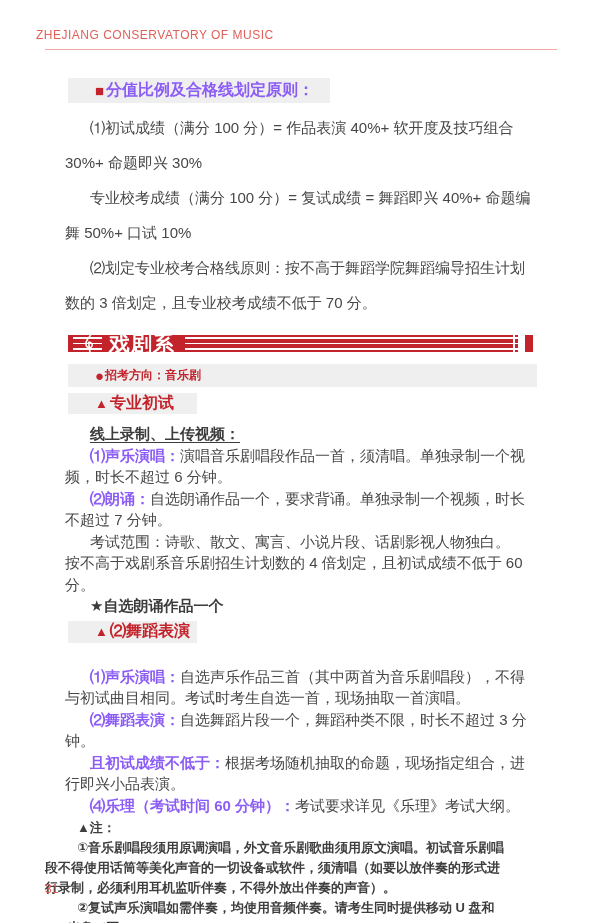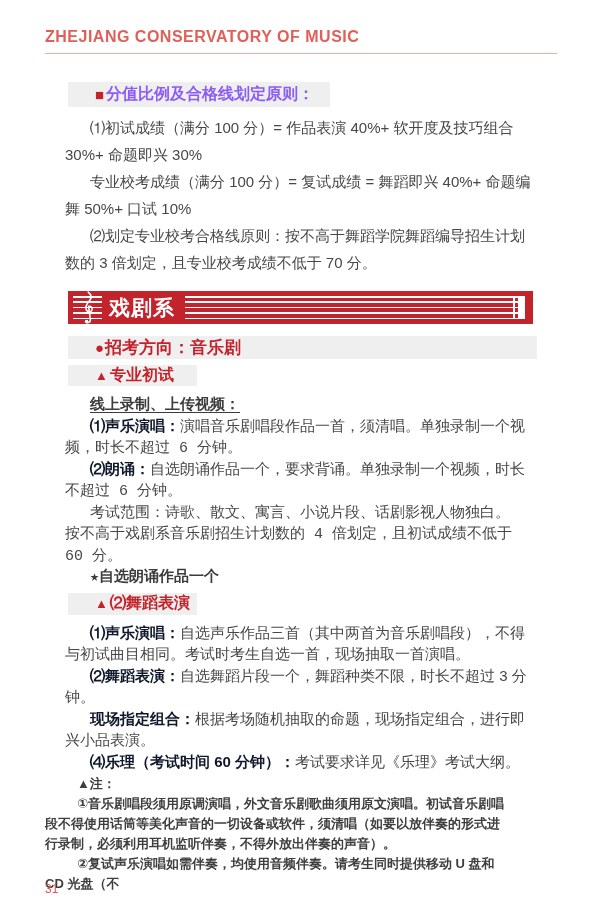--- a/index.html
+++ b/index.html
@@ -5,60 +5,60 @@
   * { margin:0; padding:0; box-sizing:border-box; }
   html,body { background:#ffffff; }
   body {
     width:600px; height:923px;
     font-family:"Liberation Sans","DejaVu Sans",sans-serif;
   }
   .page { position:relative; width:600px; height:923px; overflow:hidden; background:#fff; }
 
   
   .brand {
-    margin:28px 0 0 45px;
-    font-size:16px; font-weight:bold; letter-spacing:0.5px;
+    margin:28px 0 0 36px;
+    font-size:12px; font-weight:normal; letter-spacing:0.5px;
     color:#e06059;
   }
   .rule { margin:7px 0 0 45px; width:512px; height:1px; background:#f0aba5; }
 
   
   .h-box {
     background:#efefef; margin-left:68px; padding-left:27px;
     display:flex; align-items:center; white-space:nowrap;
   }
   .h-score { margin-top:28px; width:262px; height:25px; }
   .h-score .t { color:#8b5cf6; font-weight:bold; font-size:16px; }
   .sq { color:#c3232b; font-size:15px; margin-right:2px; line-height:1; }
 
   .h-direction { margin-top:12px; width:469px; height:23px; }
-  .h-direction .t { color:#c3232b; font-weight:bold; font-size:17px; }
+  .h-direction .t { color:#c3232b; font-weight:bold; font-size:12px; }
   .dot { color:#c3232b; font-size:15px; margin-right:1px; line-height:1; }
 
   .h-sub { width:129px; height:21px; }
   .h-sub.first { margin-top:6px; }
   .h-sub.retest { margin-top:4px; height:22px; }
   .h-sub .t { color:#c3232b; font-weight:bold; font-size:16px; }
   .tri { color:#c3232b; font-size:13px; margin-right:2px; line-height:1; }
 
   
   .blk { margin-left:65px; width:473px; color:#474747; font-size:15px; }
   .blk-score { margin-top:7px; }
-  .blk-score p { line-height:27px; }
+  .blk-score p { line-height:35px; }
   .blk-exam p { line-height:21.5px; }
-  .blk-exam.one { margin-top:9px;font-family:Liberation Mono, monospace; }
-  .blk-exam.two { margin-top:7px; }
+  .blk-exam.one { margin-top:9px; }
+  .blk-exam.two { margin-top:23px; }
   .blk p.ind { text-indent:25px; }
-  .blk .lbl { font-weight:bold; color:#0f172a; }
+  .blk .lbl { font-weight:bold; color:#8b5cf6; }
   .blk p.b { font-weight:bold; color:#3c3c3c; }
   .blk p.u { text-decoration:underline; text-underline-offset:3px; }
 
   
   .banner {
-    margin:15px 0 0 68px; width:465px; height:33px;
+    margin:15px 0 0 68px; width:465px; height:17px;
     background:#c3232b; display:flex; align-items:center;
     padding:0 8px 0 5px;
   }
   .clef {
     position:relative; width:29px; height:23px;
     background:repeating-linear-gradient(to bottom,#fff 0,#fff 1.5px,transparent 1.5px,transparent 5.4px);
   }
   .clef svg { position:absolute; left:7px; top:-5px; }
   .btitle {
     color:#ffffff; font-weight:bold; font-size:21px;
@@ -122,35 +122,35 @@
   </div>
 
   <div class="h-box h-sub first">
     <span class="tri">▲</span>
     <span class="t">专业初试</span>
   </div>
 
   <div class="blk blk-exam one">
     <p class="ind b u">线上录制、上传视频：</p>
     <p class="ind"><span class="lbl">⑴声乐演唱：</span><span>演唱音乐剧唱段作品一首，须清唱。单独录制一个视频，时长不超过 6 分钟。</span></p>
-    <p class="ind"><span class="lbl">⑵朗诵：</span><span>自选朗诵作品一个，要求背诵。单独录制一个视频，时长不超过 6 分钟。</span></p>
+    <p class="ind"><span class="lbl">⑵朗诵：</span><span>自选朗诵作品一个，要求背诵。单独录制一个视频，时长不超过 7 分钟。</span></p>
     <p class="ind"><span>考试范围：诗歌、散文、寓言、小说片段、话剧影视人物独白。</span></p>
     <p>按不高于戏剧系音乐剧招生计划数的 4 倍划定，且初试成绩不低于 60 分。</p>
     <p class="ind b">★自选朗诵作品一个</p>
   </div>
 
   <div class="h-box h-sub retest">
     <span class="tri">▲</span>
     <span class="t">⑵舞蹈表演</span>
   </div>
 
   <div class="blk blk-exam two">
     <p class="ind"><span class="lbl">⑴声乐演唱：</span><span>自选声乐作品三首（其中两首为音乐剧唱段），不得与初试曲目相同。考试时考生自选一首，现场抽取一首演唱。</span></p>
     <p class="ind"><span class="lbl">⑵舞蹈表演：</span><span>自选舞蹈片段一个，舞蹈种类不限，时长不超过 3 分钟。</span></p>
-    <p class="ind"><span class="lbl">现场指定组合：</span><span>根据考场随机抽取的命题，现场指定组合，进行即兴小品表演。</span></p>
+    <p class="ind"><span class="lbl">且初试成绩不低于：</span><span>根据考场随机抽取的命题，现场指定组合，进行即兴小品表演。</span></p>
     <p class="ind"><span class="lbl">⑷乐理（考试时间 60 分钟）：</span><span>考试要求详见《乐理》考试大纲。</span></p>
   </div>
 
   <div class="notes">
     <p class="ind">▲注：</p>
     <p class="ind">①音乐剧唱段须用原调演唱，外文音乐剧歌曲须用原文演唱。初试音乐剧唱段不得使用话筒等美化声音的一切设备或软件，须清唱（如要以放伴奏的形式进行录制，必须利用耳机监听伴奏，不得外放出伴奏的声音）。</p>
     <p class="ind">②复试声乐演唱如需伴奏，均使用音频伴奏。请考生同时提供移动 U 盘和 CD 光盘（不</p>
   </div>
 
   <div class="pagenum">31</div>

